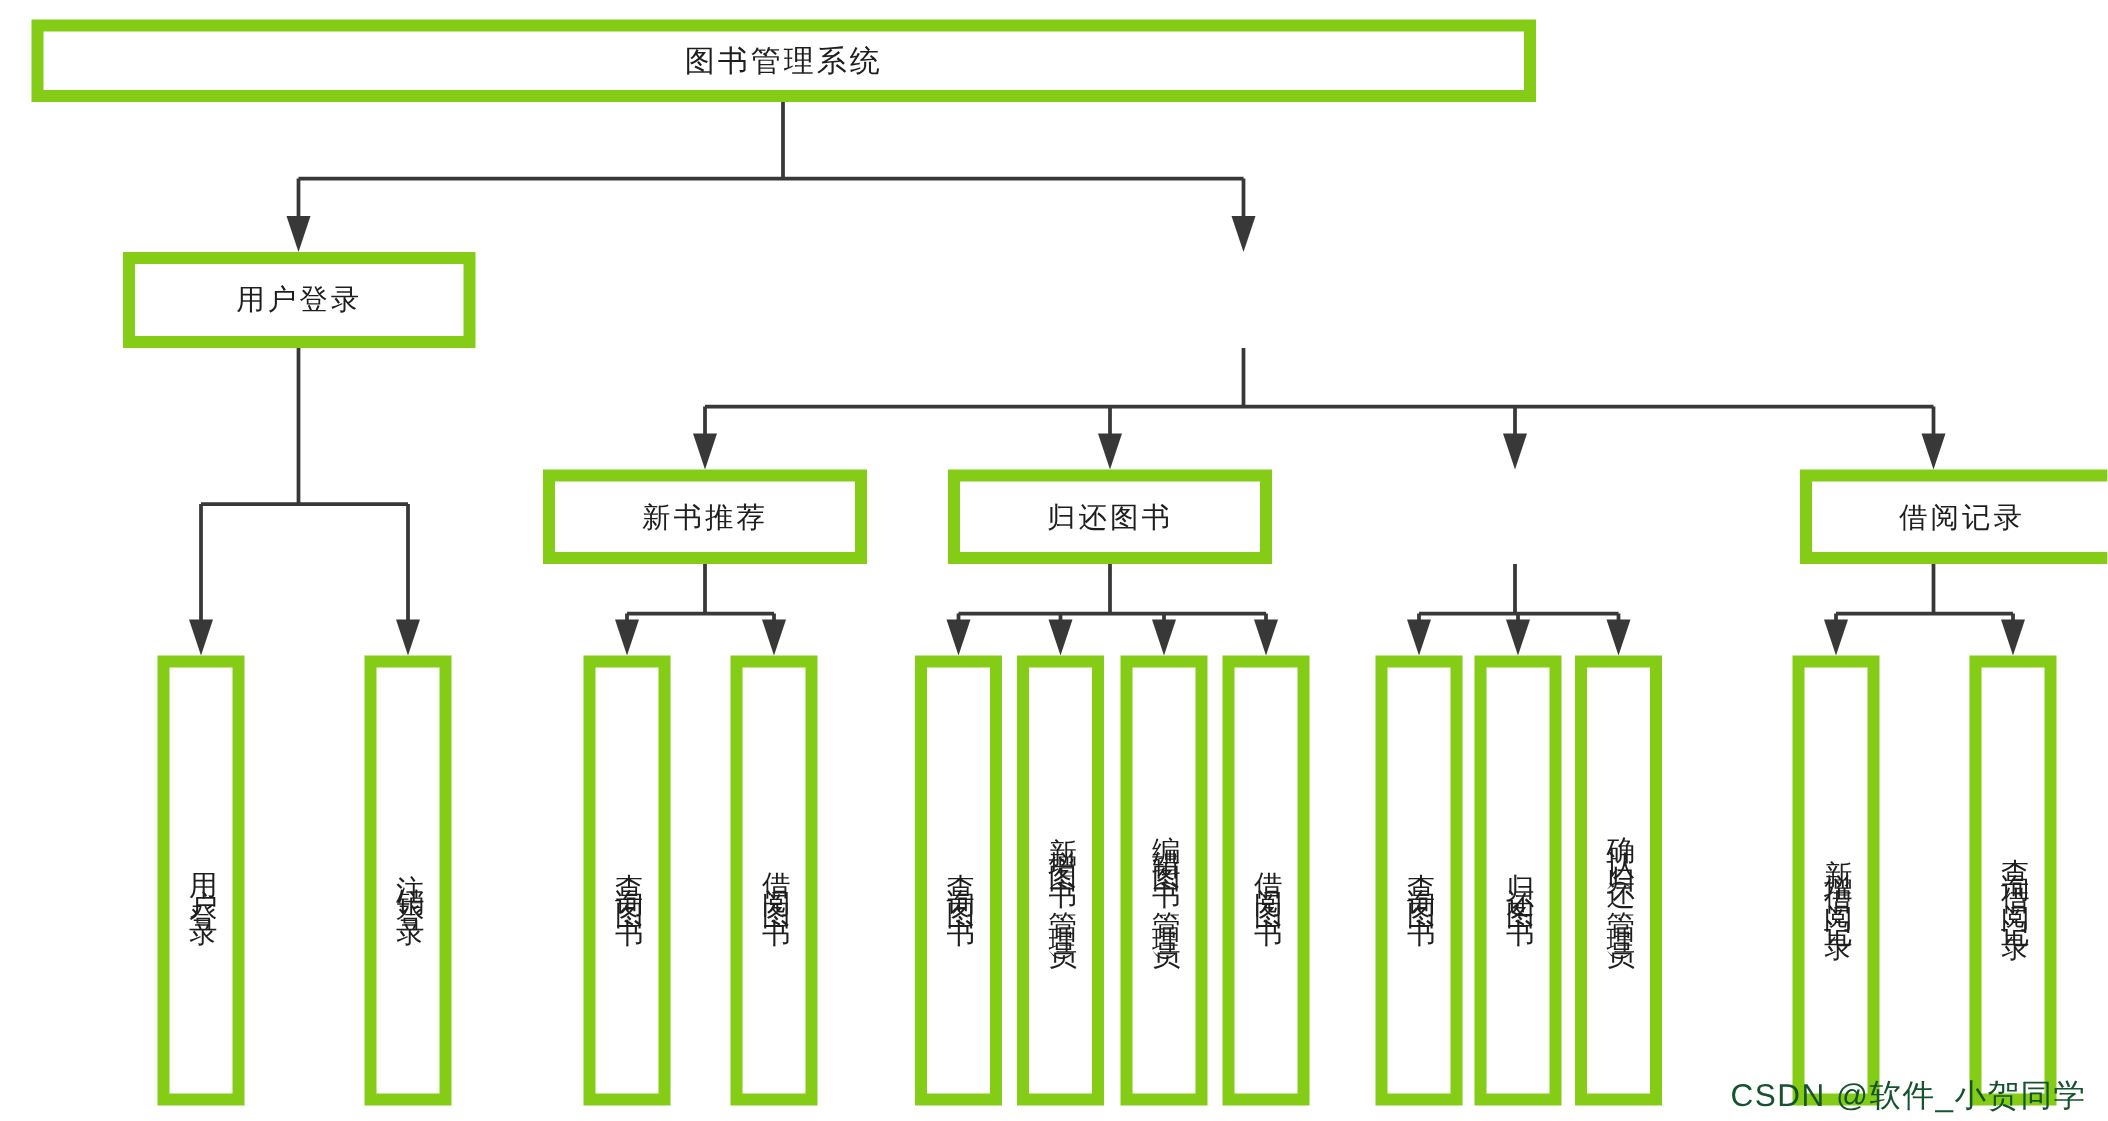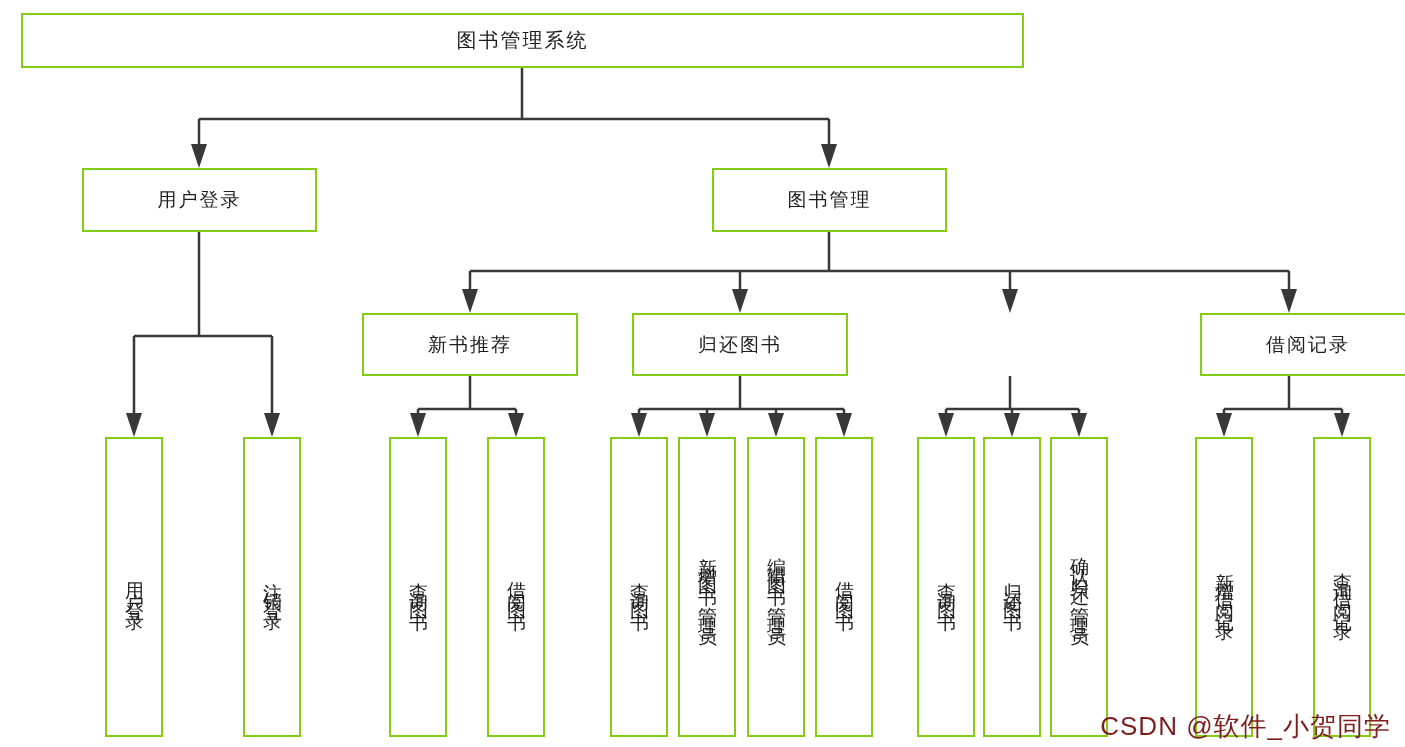--- a/index.html
+++ b/index.html
@@ -2,41 +2,41 @@
 <html><head>
 <meta charset="utf-8">
 <style>
   html,body{margin:0;padding:0;background:#ffffff;}
   .canvas{
     position:relative;width:1405px;height:747px;background:#ffffff;
     font-family:"Liberation Sans","DejaVu Sans",sans-serif;color:#1e1e1e;overflow:hidden;
   }
   .wires{position:absolute;left:0;top:0;width:1405px;height:747px;}
   .node{
-    position:absolute;background:#ffffff;border:2px solid #84cc16;box-sizing:border-box;
+    position:absolute;background:#ffffff;border:8px solid #84cc16;box-sizing:border-box;
     display:flex;align-items:center;justify-content:center;z-index:2;
     font-size:19px;white-space:nowrap;
   }
   .root{left:21px;top:13px;width:1003px;height:55px;font-size:20px;letter-spacing:2px;}
   .l2{top:168px;width:235px;height:64px;letter-spacing:2px;}
   .l2a{left:82px;}
   .l2b{left:712px;}
   .l3{top:313px;width:216px;height:63px;letter-spacing:2px;}
   .l3a{left:362px;}
   .l3b{left:632px;}
   .l3c{left:902px;}
   .l3d{left:1181px;margin-left:19px;}
   .leaf{top:437px;width:58px;height:300px;}
   .vtext{
     writing-mode:vertical-rl;font-size:19px;line-height:1.1;letter-spacing:10px;
     display:block;
   }
   .watermark{
     position:absolute;right:14px;bottom:3px;z-index:3;
-    font-size:26px;color:#7f1d1d;letter-spacing:1px;white-space:nowrap;margin-left:40px;
+    font-size:21px;color:#14532d;letter-spacing:1px;white-space:nowrap;margin-left:40px;
   }
 </style>
 </head>
 <body>
 
 <div class="canvas">
 
   <svg class="wires" width="1405" height="747" viewBox="0 0 1405 747" xmlns="http://www.w3.org/2000/svg">
     <path fill="none" stroke="#383838" stroke-width="2.5" d="
       M522 68 V119
@@ -72,21 +72,20 @@
       <polygon points="1004,413 1020,413 1012,437"></polygon>
       <polygon points="1071,413 1087,413 1079,437"></polygon>
       <polygon points="1216,413 1232,413 1224,437"></polygon>
       <polygon points="1334,413 1350,413 1342,437"></polygon>
     </g>
   </svg>
 
   <div class="node root">图书管理系统</div>
 
   <div class="node l2 l2a">用户登录</div>
-  <div class="node l2 l2b">图书管理</div>
 
   <div class="node l3 l3a">新书推荐</div>
   <div class="node l3 l3b">归还图书</div>
   <div class="node l3 l3d">借阅记录</div>
 
   <div class="node leaf" style="left:105px">
     <span class="vtext">用户登录</span>
   </div>
   <div class="node leaf" style="left:243px">
     <span class="vtext">注销登录</span>

